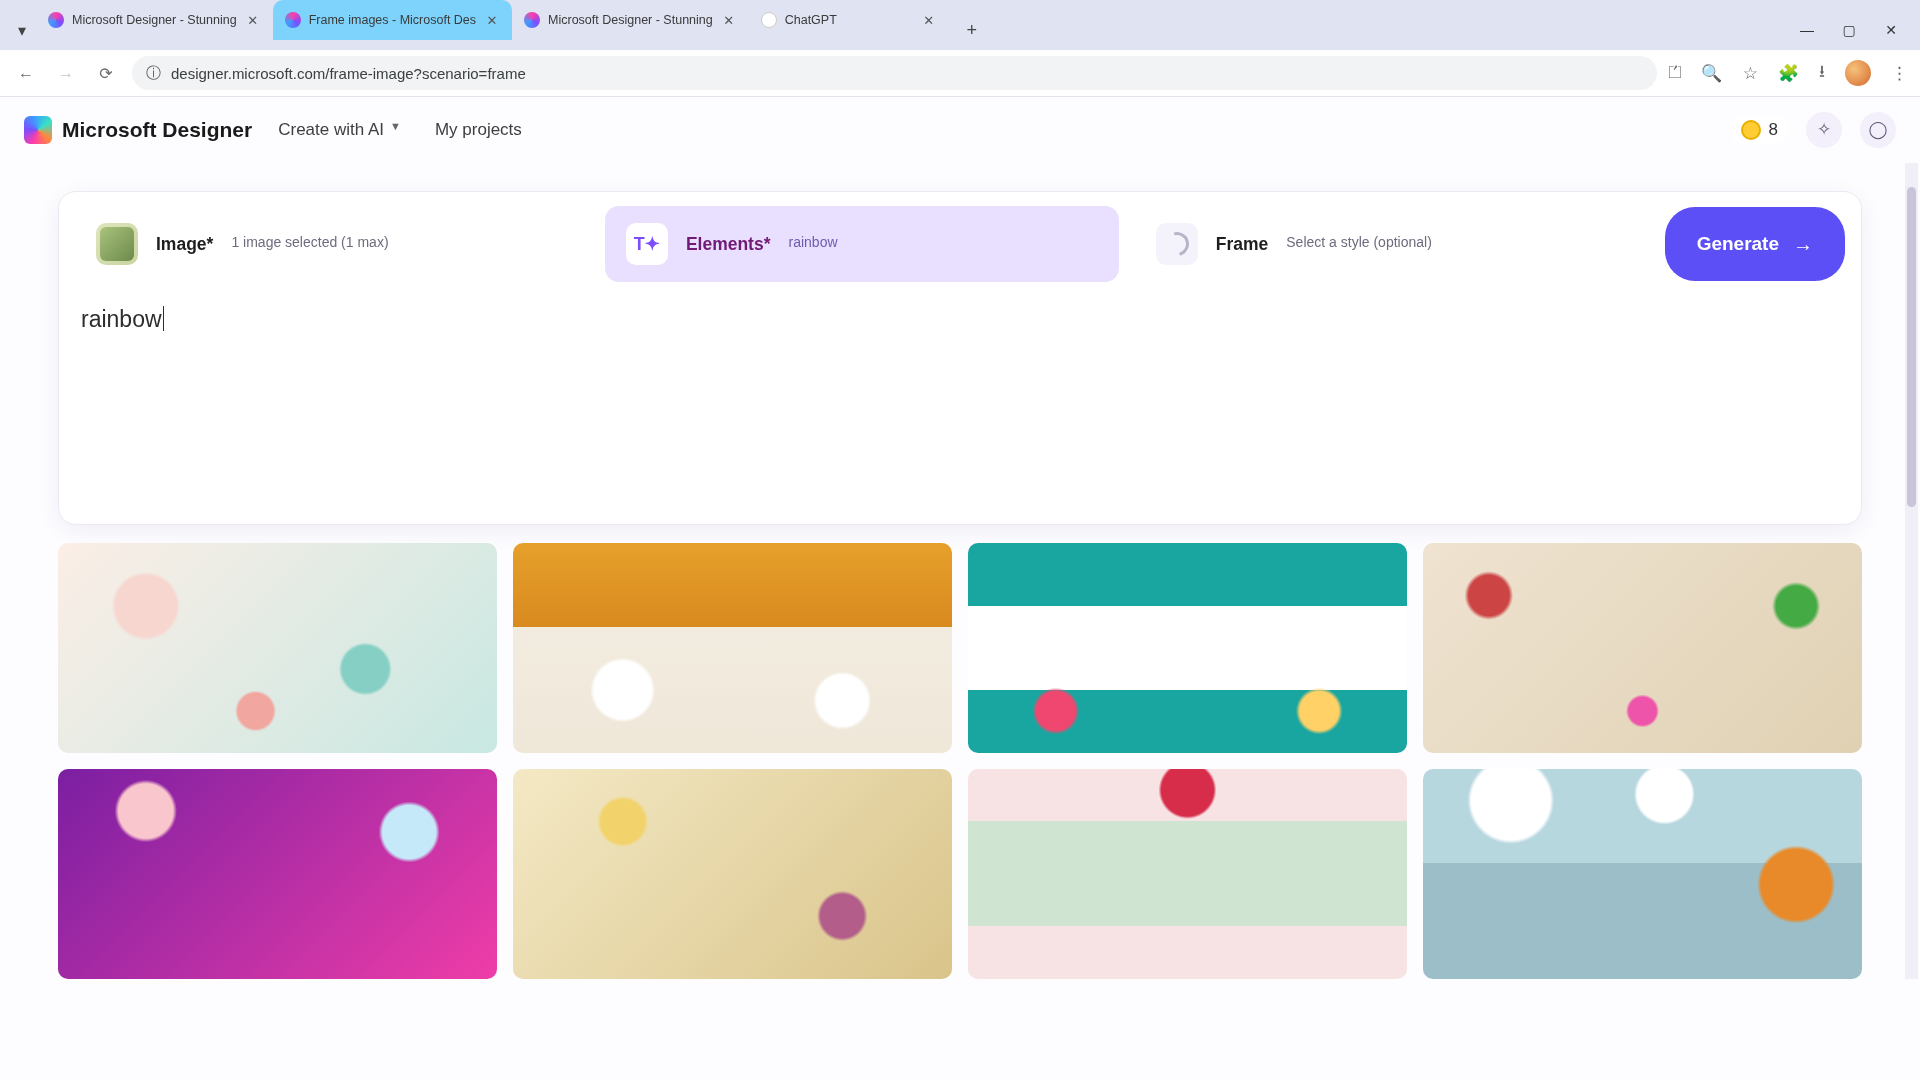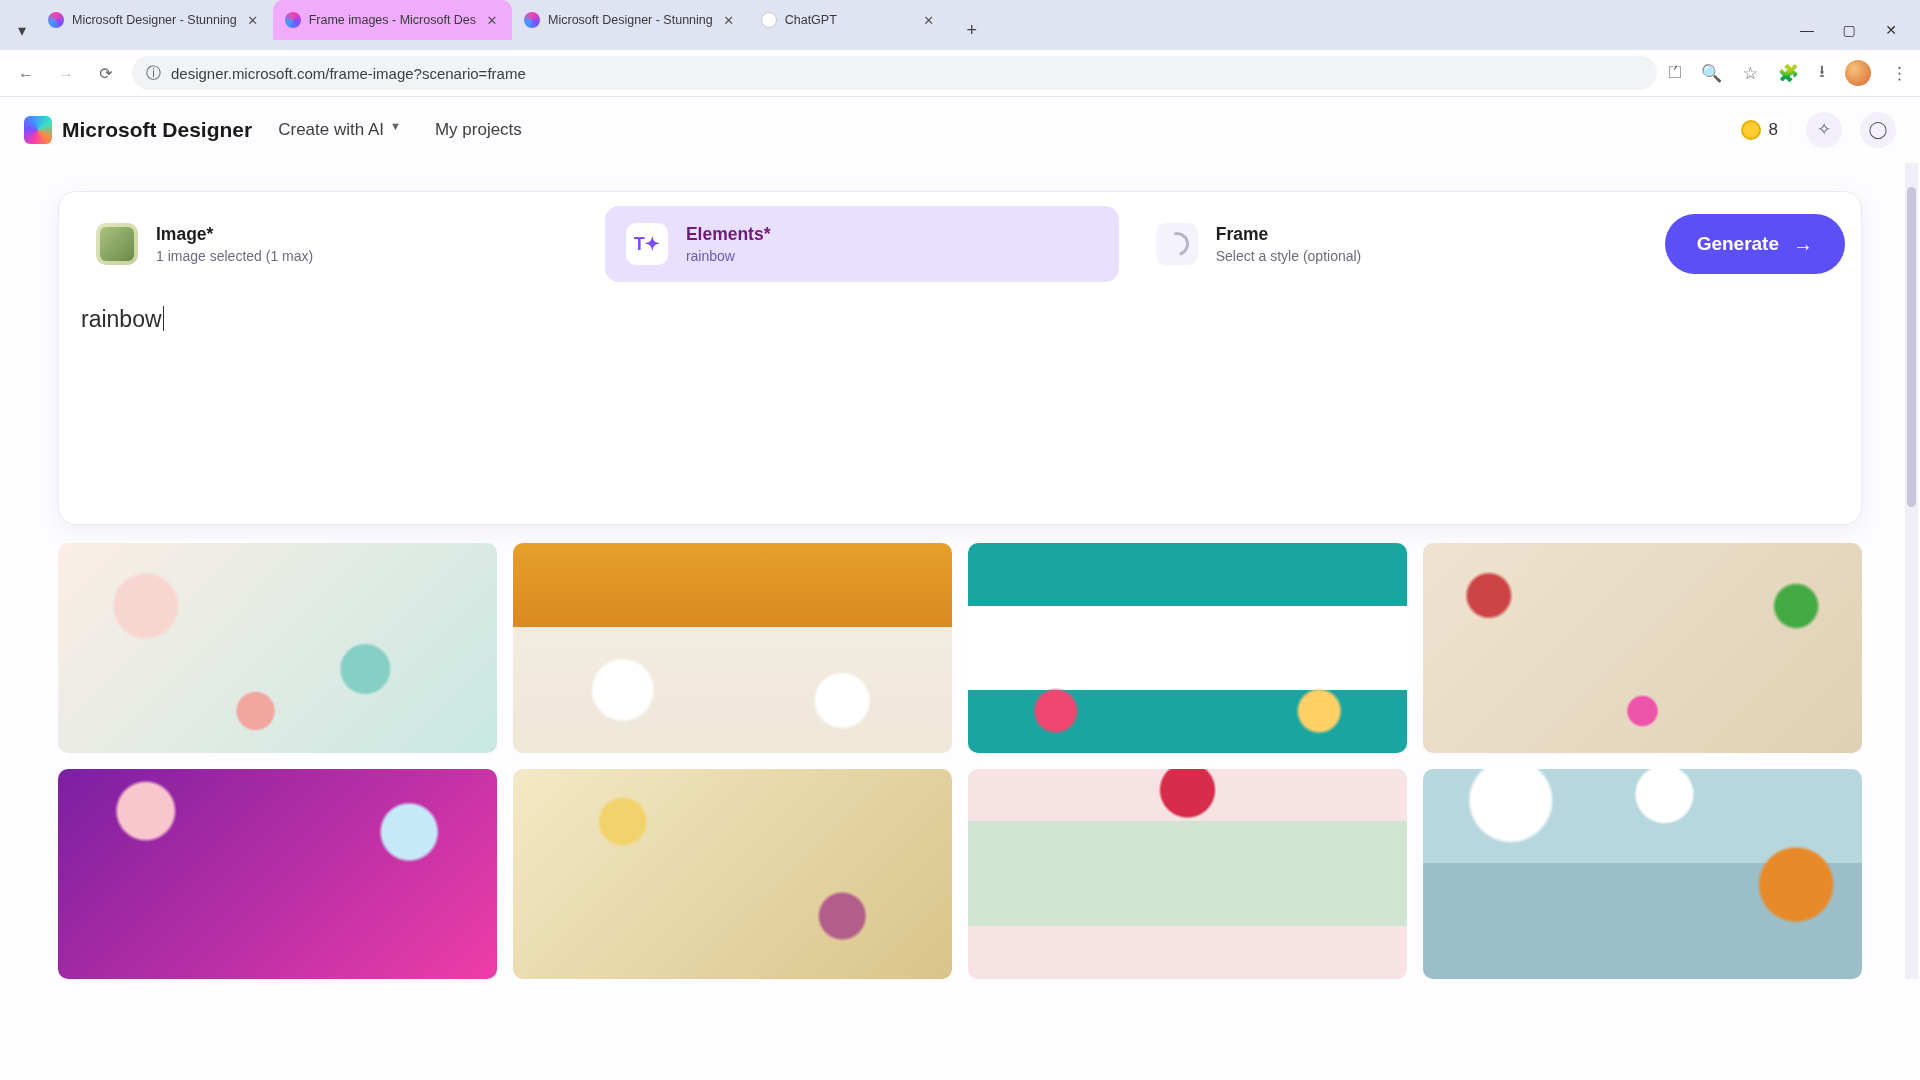--- a/index.html
+++ b/index.html
@@ -3,21 +3,21 @@
 <meta charset="utf-8">
 <style>
   * { margin: 0; padding: 0; box-sizing: border-box; font-family: "Segoe UI", Arial, sans-serif; }
   body { background: #fdfcff; width: 1920px; height: 1080px; overflow: hidden; }
 
   
   .chrome { background: #dfe3f2; height: 50px; display: flex; align-items: flex-end; padding: 0 8px; }
   .tab-dropdown { width: 28px; height: 28px; display:flex; align-items:center; justify-content:center; margin-bottom:6px; color:#444; }
   .tabs { display: flex; height: 100%; gap: 0; }
   .tab { display:flex; align-items:center; gap:8px; height: 40px; padding: 0 12px; border-radius: 10px 10px 0 0; font-size: 13px; color:#444; max-width: 240px; min-width: 200px; position:relative;}
-  .tab.active { background:#f0abfc; }
+  .tab.active { background:#7dd3fc; }
   .tab .favicon { width:16px; height:16px; border-radius:50%; background: conic-gradient(from 0deg, #ff3da8, #7b4dff, #3d9dff, #ff3da8); flex:0 0 auto;}
   .tab .favicon.chatgpt { background:#fff; border:1px solid #ccc; }
   .tab .title { white-space:nowrap; overflow:hidden; text-overflow:ellipsis; flex:1; font-size:12.5px; color:#3a3a3a;}
   .tab .close { width:16px; height:16px; display:flex; align-items:center; justify-content:center; font-size:13px; color:#555; }
   .new-tab { width:30px; height:30px; display:flex; align-items:center; justify-content:center; margin-left:8px; margin-bottom:5px; font-size:18px; color:#444;}
   .win-controls { margin-left:auto; display:flex; gap:24px; margin-bottom:12px; margin-right:12px; color:#333; font-size:14px;}
   .win-controls span { width:18px; text-align:center; }
 
   .addr-bar { background:#fff; height:47px; display:flex; align-items:center; gap:12px; padding:0 12px; border-bottom:1px solid #e6e3ee;}
   .nav-btn { width:28px; height:28px; display:flex; align-items:center; justify-content:center; color:#6b6b6b; border-radius:50%; }
@@ -45,32 +45,32 @@
   
   .main { padding: 28px 58px 0 58px; position:relative;}
   h1.page-title { font-size:40px; font-weight:700; color:#1a1a1a; margin-bottom:24px;}
   h1.page-title .accent { background: linear-gradient(90deg, #7b4dff, #a05cff); -webkit-background-clip:text; background-clip:text; color:transparent; font-weight:700;}
 
   .panel { background:#fff; border:1px solid #ece9f4; border-radius:18px; box-shadow:0 6px 24px rgba(42, 23, 92, 0.06); padding:14px 16px 18px 16px; }
 
   .option-row { display:flex; gap:16px; align-items:stretch;}
   .card { flex:1; display:flex; align-items:center; gap:18px; padding:16px 20px; border-radius:14px; border:1px solid transparent; min-height:76px;}
   .card .thumb { width:42px; height:42px; border-radius:10px; background:#eee; display:flex; align-items:center; justify-content:center; overflow:hidden;}
-  .card .texts { display:flex; flex-direction:column; gap:3px;}
+  .card .texts { display:flex; gap:3px;}
   .card .label { font-size:17.5px; font-weight:600; color:#1e1e1e;}
-  .card .sub { font-size:14px; color:#6f6a7e;}
+  .card .sub { font-size:14px; color:#6f6a7e;margin-left:15px;}
   .card.image .thumb { background: linear-gradient(135deg,#dfe5bc,#c8d4a0) ; position:relative;}
   .card.image .thumb::after{content:""; position:absolute; inset:4px; border-radius:6px; background:linear-gradient(135deg,#a8c37c,#6e8a4c);}
   .card.elements { background:#e9e0ff; }
   .card.elements .thumb { background:#fff; color:#7b4dff; font-weight:700; font-size:18px;}
   .card.elements .label { color:#701a75;}
   .card.elements .sub { color:#6e5ab0;}
   .card.style .thumb { background:#f4f2fa; }
   .card.style .thumb .swirl { width:24px; height:24px; border-radius:50%; border:3px solid #b9b2c9; border-left-color:transparent; border-bottom-color:transparent; transform:rotate(30deg);}
-  .generate-btn { background:#5b4ff5; color:#fff; border:none; border-radius:30px; height:60px; padding:0 32px; display:flex; align-items:center; gap:14px; font-size:19px; font-weight:600; cursor:pointer; align-self:center;}
+  .generate-btn { background:#5b4ff5; color:#fff; border:none; border-radius:30px; height:74px; padding:0 32px; display:flex; align-items:center; gap:14px; font-size:19px; font-weight:600; cursor:pointer; align-self:center;}
   .generate-btn .arrow { font-size:20px; }
 
   .text-area-wrap { margin-top:14px; }
   .fake-textarea { width:100%; min-height:210px; border:none; outline:none; font-size:23px; color:#2d2d2d; padding:10px 6px; background:transparent; resize:none;}
   .caret-block { display:inline-block; }
   .caret-block::after { content:""; display:inline-block; width:1.5px; height:25px; background:#2d2d2d; vertical-align:-4px; margin-left:1px;}
 
   .share-row { display:flex; align-items:center; gap:10px; color:#333; font-size:16.5px; padding:6px 4px 2px 4px;}
   .share-row .share-icon { width:18px; height:18px; }
 

